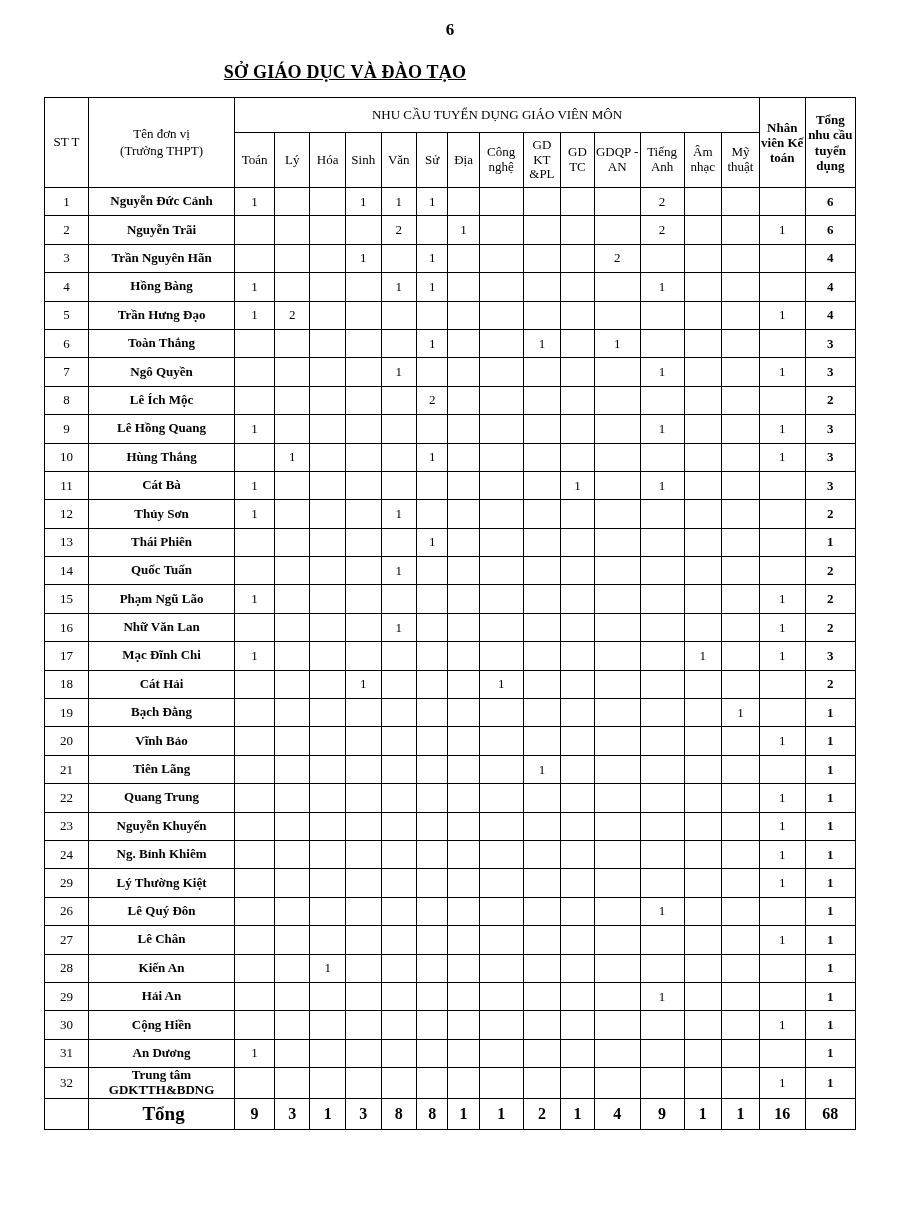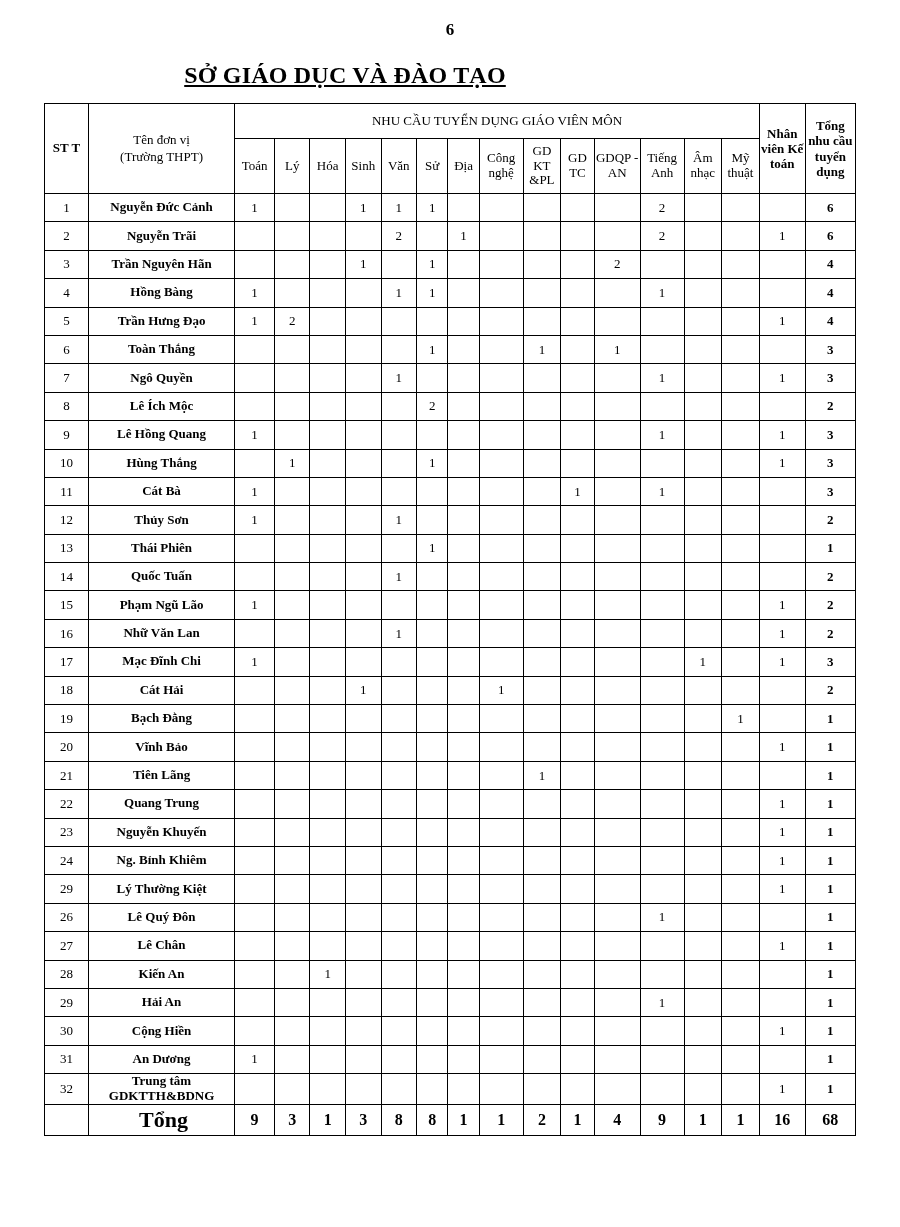--- a/index.html
+++ b/index.html
@@ -26,21 +26,21 @@
     font-size: 17px;
     font-weight: bold;
     margin-top: 6px;
     margin-bottom: 22px;
   }
   .title-block {
     text-align: center;
     margin-bottom: 14px;
   }
   .title-line1 {
-    font-size: 24px;
+    font-size: 18px;
     font-weight: bold;
     text-decoration: underline;
     letter-spacing: 0.2px;
     display: inline-block;
     margin-left: -210px;
   }
   .title-line2 {
     font-size: 20px;
     font-weight: bold;
     margin-top: 14px;
@@ -56,21 +56,21 @@
   table.main th, table.main td {
     border: 1px solid #000;
     text-align: center;
     vertical-align: middle;
     font-size: 13px;
     padding: 0;
   }
   .hdr-stt {
     width: 42px;
     font-size: 13px;
-    font-weight: bold;
+    font-weight: normal;
     line-height: 1.15;
   }
   .hdr-unit {
     width: 140px;
     font-weight: normal;
     font-size: 15px;
     line-height: 1.3;
     margin-top: 36px;
   }
   .hdr-group {
@@ -117,21 +117,21 @@
     font-size: 14px;
   }
   tr.total-row td {
     font-weight: bold;
     font-size: 16px;
     height: 30px;
   }
   tr.total-row td.unit {
     text-align: center;
     padding-left: 4px;
-    font-size: 22px;
+    font-size: 19px;
   }
 </style>
 </head>
 <body>
 
 <div class="page">
 
   <div class="page-number">6</div>
 
   <div class="title-block">

